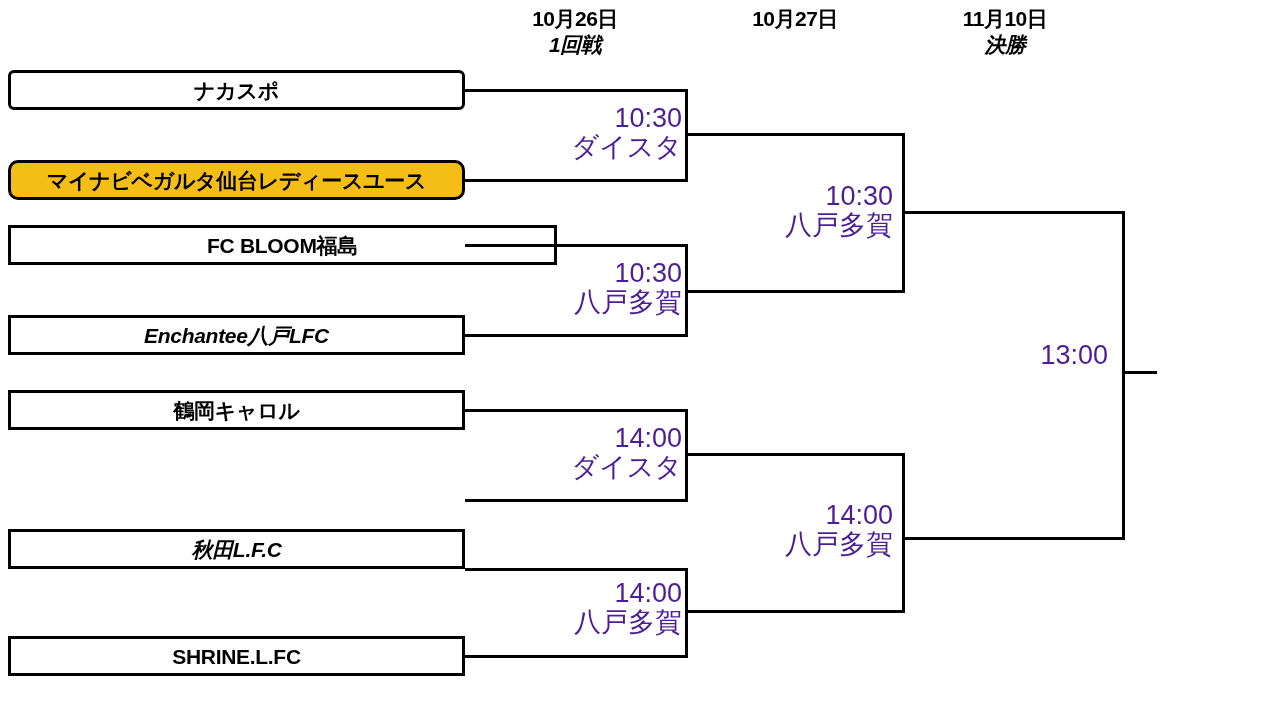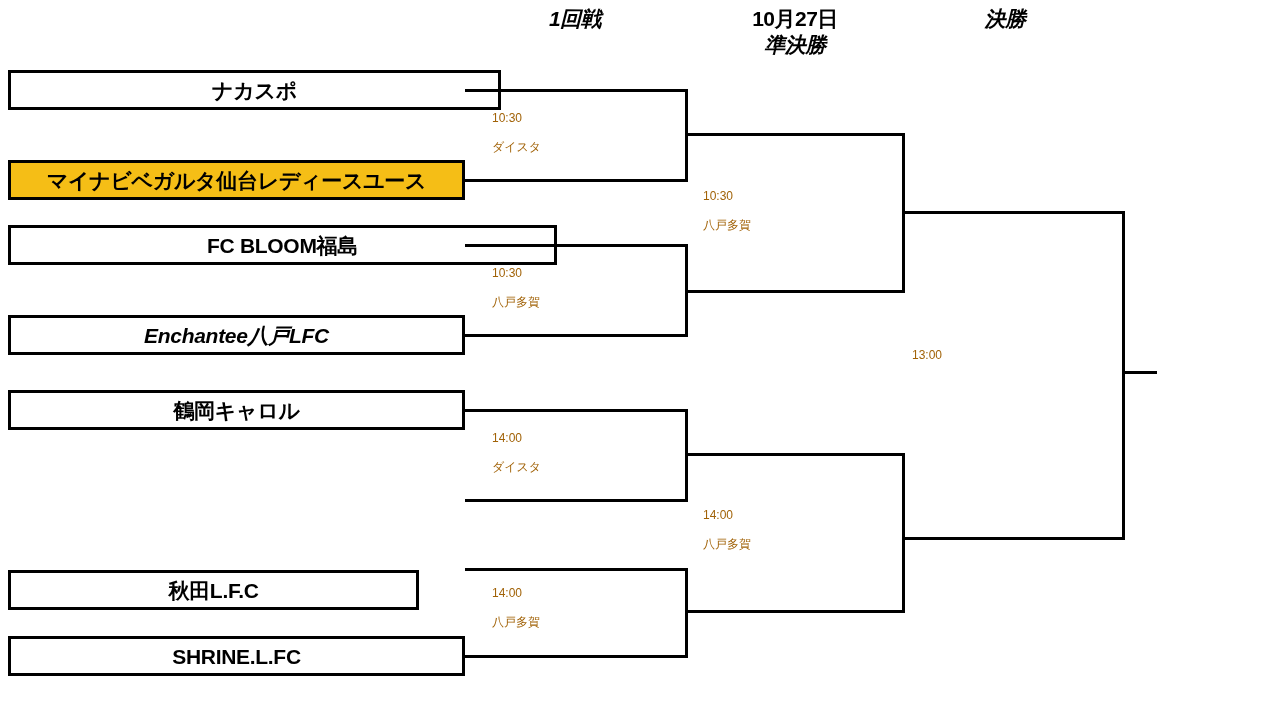--- a/index.html
+++ b/index.html
@@ -59,62 +59,63 @@
   }
   .line-v {
     position: absolute;
     background: #000000;
     width: 3px;
   }
 
   
   .match-label {
     position: absolute;
-    text-align: left;
-    font-size: 12px;
+    text-align: right;
+    font-size: 27px;
     line-height: 29px;
     font-weight: normal;
-    color: #a16207;
+    color: #4c1d95;
     white-space: nowrap;
   }
   .match-label .ml-time { display: block; }
   .match-label .ml-venue { display: block; }
 </style>
 </head>
 <body>
 
 <div id="stage">
 
   <div class="round-header" style="left:495px; top:6px; width:160px;">
+    <span class="rh-date">10月26日</span>
     <span class="rh-name">1回戦</span>
   </div>
   <div class="round-header" style="left:715px; top:6px; width:160px;">
     <span class="rh-date">10月27日</span>
-    <span class="rh-name">準決勝</span>
   </div>
   <div class="round-header" style="left:925px; top:6px; width:160px;">
+    <span class="rh-date">11月10日</span>
     <span class="rh-name">決勝</span>
   </div>
 
-  <div class="team-box" style="left:8px; top:70px; width:493px; height:40px;">
+  <div class="team-box" style="left:8px; top:70px; width:457px; height:40px;border-radius:6px;">
     <span>ナカスポ</span>
   </div>
-  <div class="team-box highlight" style="left:8px; top:160px; width:457px; height:40px;">
+  <div class="team-box highlight" style="left:8px; top:160px; width:457px; height:40px;border-radius:10px;">
     <span>マイナビベガルタ仙台レディースユース</span>
   </div>
   <div class="team-box" style="left:8px; top:225px; width:549px; height:40px;">
     <span>FC BLOOM福島</span>
   </div>
   <div class="team-box" style="left:8px; top:315px; width:457px; height:40px;font-style:italic;">
     <span>Enchantee八戸LFC</span>
   </div>
   <div class="team-box" style="left:8px; top:390px; width:457px; height:40px;">
     <span>鶴岡キャロル</span>
   </div>
-  <div class="team-box" style="left:8px; top:570px; width:411px; height:40px;">
+  <div class="team-box" style="left:8px; top:529px; width:457px; height:40px;font-style:italic;">
     <span>秋田L.F.C</span>
   </div>
   <div class="team-box" style="left:8px; top:636px; width:457px; height:40px;">
     <span>SHRINE.L.FC</span>
   </div>
 
   <div class="line-h" style="left:465px; top:89px;  width:223px;"></div>
   <div class="line-h" style="left:465px; top:179px; width:223px;"></div>
   <div class="line-v" style="left:685px; top:89px;  height:93px;"></div>
   <div class="line-h" style="left:685px; top:133px; width:220px;"></div>

